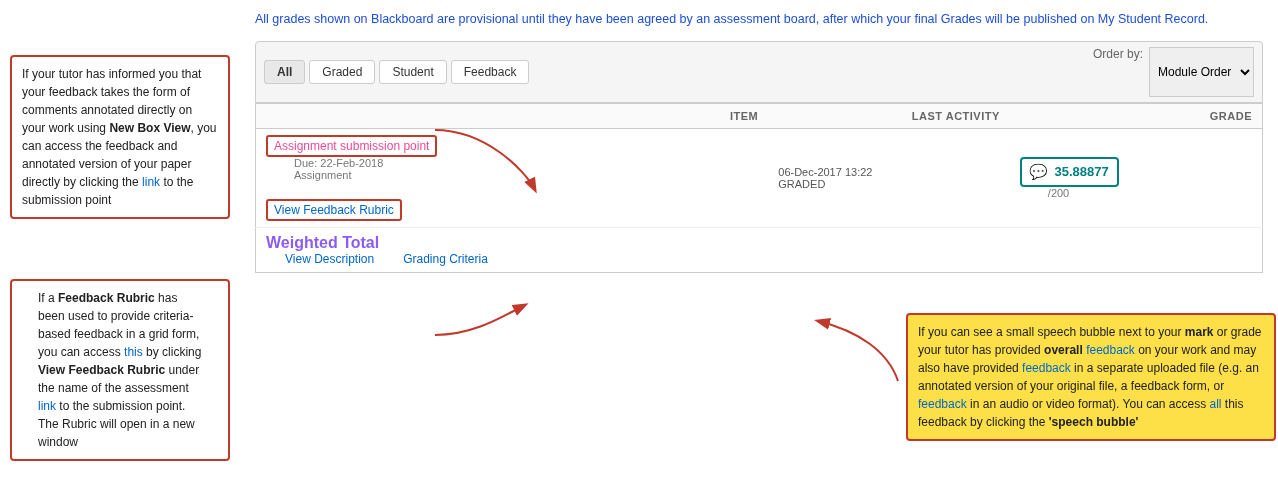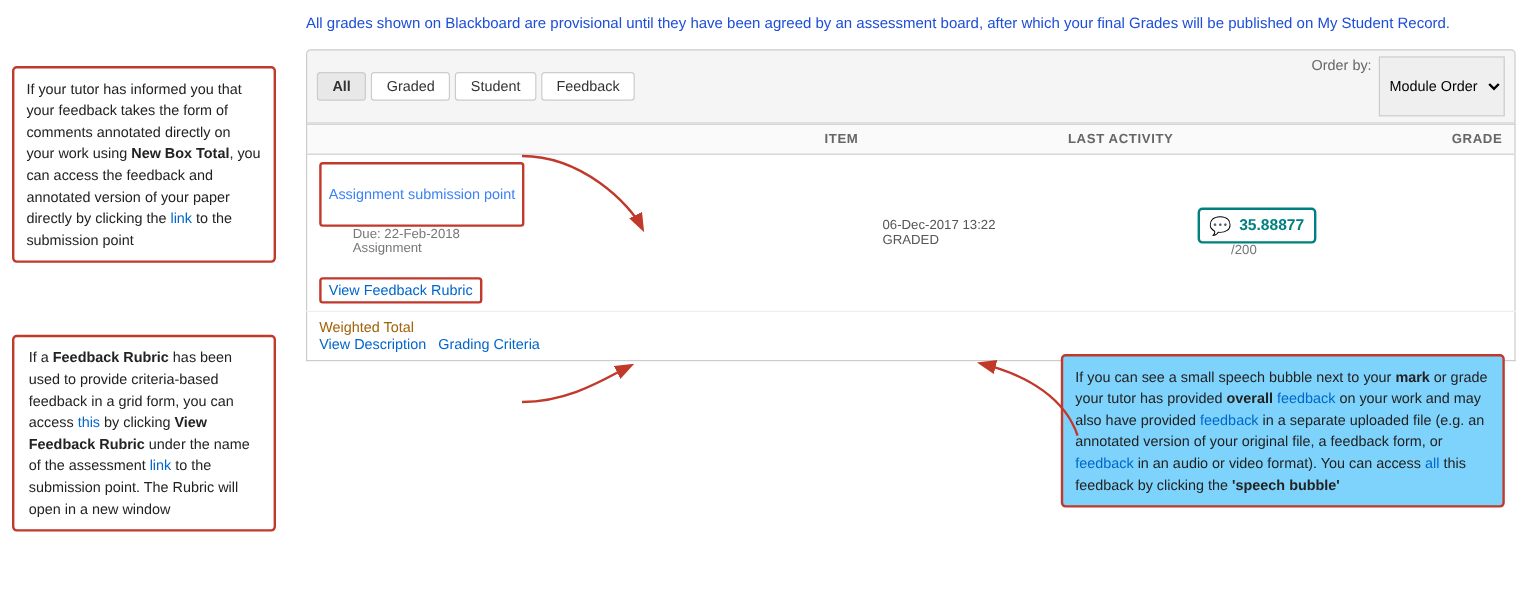--- a/index.html
+++ b/index.html
@@ -16,38 +16,38 @@
       padding: 8px 10px;
       font-size: 12px;
       line-height: 1.5;
       color: #222;
       background: #fff;
       margin-bottom: 10px;
     }
     .annotation-box-bottom {
       border: 2px solid #c0392b;
       border-radius: 4px;
-      padding: 8px 12px;
+      padding: 8px 26px;
       font-size: 12px;
       line-height: 1.5;
       color: #222;
       background: #fff;
       margin-top: 10px;
     }
 
     .right-box {
       border: 2px solid #c0392b;
       border-radius: 4px;
       padding: 8px 10px;
       font-size: 12px;
       line-height: 1.5;
       color: #222;
-      background: #7dd3fc;
+      background: #fde047;
       position: absolute;
-      right: 24px;
+      right: 2px;
       bottom: 30px;
       width: 370px;
     }
 
     .page-title {
       font-size: 14px;
       font-weight: normal;
       color: #333;
       margin-bottom: 8px;
     }
@@ -113,26 +113,26 @@
     }
     .grades-table td {
       padding: 6px 10px;
       border-bottom: 1px solid #eee;
       vertical-align: middle;
       font-size: 12px;
     }
     .grades-table tr:last-child td { border-bottom: none; }
 
     .assignment-link {
-      color: #3b82f6;
+      color: #ec4899;
       text-decoration: none;
       font-size: 12px;
       border: 2px solid #c0392b;
       border-radius: 3px;
-      padding: 18px 6px;
+      padding: 2px 6px;
       display: inline-block;
     }
 
     .feedback-link {
       color: #0066cc;
       text-decoration: none;
       font-size: 12px;
       border: 2px solid #c0392b;
       border-radius: 3px;
       padding: 2px 6px;
@@ -160,22 +160,22 @@
       font-size: 13px;
       font-weight: bold;
       width: fit-content;
     }
     .speech-bubble-icon {
       color: #008080;
       margin-right: 6px;
       font-size: 15px;
     }
 
-    .weighted-total { font-size: 12px; color: #a16207; font-weight: normal; }
-    .view-desc-link, .grading-link { color: #0066cc; font-size: 12px; text-decoration: none; }
+    .weighted-total { font-size: 16px; color: #8b5cf6; font-weight: bold; }
+    .view-desc-link, .grading-link { color: #0066cc; font-size: 12px; text-decoration: none; margin-left: 19px; }
 
     .arrow-svg {
       position: absolute;
       pointer-events: none;
     }
 
     
     .ann-bold { font-weight: bold; }
     .ann-link { color: #0066cc; }
 
@@ -184,21 +184,21 @@
     .right-content { position: relative; }
   </style>
 </head>
 <body>
 
 <div class="main-container">
 
   <div class="left-panel" style="padding-top: 55px;">
     <div class="annotation-box">
       <span>
-        If your tutor has informed you that your feedback takes the form of comments annotated directly on your work using <span class="ann-bold">New Box Total</span>, you can access the feedback and annotated version of your paper directly by clicking the <span class="ann-link">link</span> to the submission point
+        If your tutor has informed you that your feedback takes the form of comments annotated directly on your work using <span class="ann-bold">New Box View</span>, you can access the feedback and annotated version of your paper directly by clicking the <span class="ann-link">link</span> to the submission point
       </span>
     </div>
 
     <div class="annotation-box-bottom" style="margin-top: 60px;">
       <span>
         If a <span class="ann-bold">Feedback Rubric</span> has been used to provide criteria-based feedback in a grid form, you can access <span class="ann-link">this</span> by clicking <span class="ann-bold">View Feedback Rubric</span> under the name of the assessment <span class="ann-link">link</span> to the submission point. The Rubric will open in a new window
       </span>
     </div>
   </div>
 

